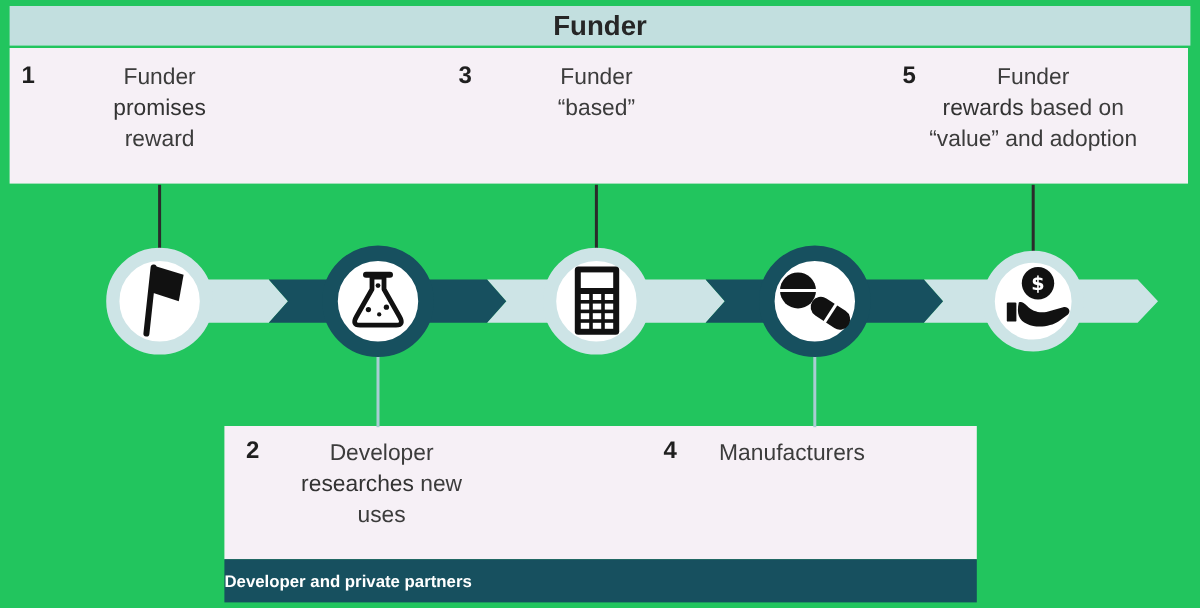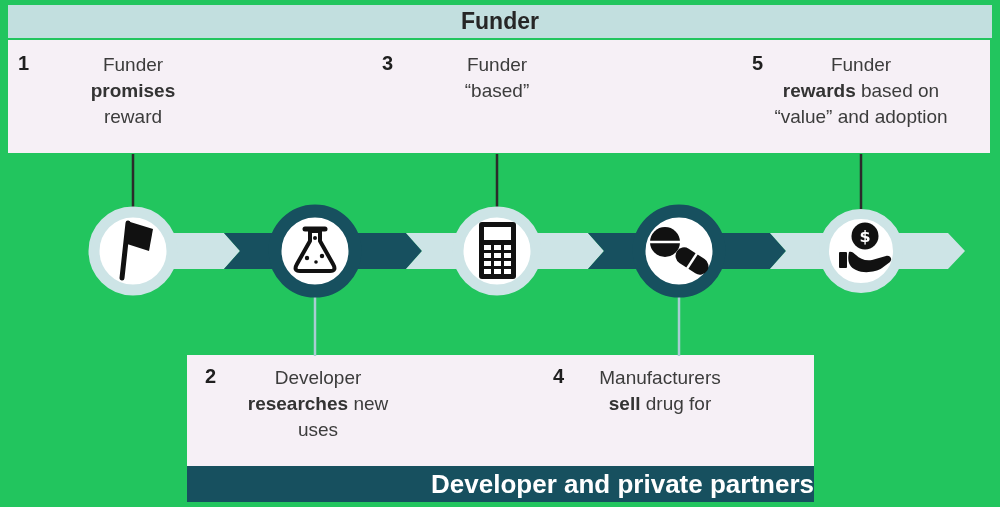--- a/index.html
+++ b/index.html
@@ -27,39 +27,39 @@
     position:absolute;left:8px;top:40px;width:982px;height:113px;
     background:var(--lavender);
   }
   .bottom-panel{
     position:absolute;left:187px;top:355px;width:627px;height:111px;
     background:var(--lavender);
   }
   .footer-bar{
     position:absolute;left:187px;top:466px;width:627px;height:36px;
     background:var(--tealDark);color:#ffffff;
-    font-size:26px;font-weight:700;text-align:right;line-height:36px;
+    font-size:14px;font-weight:700;text-align:left;line-height:36px;
   }
   .timeline{position:absolute;left:0;top:0;width:1000px;height:507px;}
   .seg-light{fill:var(--tealLight);}
   .seg-dark{fill:var(--tealDark);}
   .ring-light{fill:var(--white);stroke:var(--tealLight);}
   .ring-dark{fill:var(--white);stroke:var(--tealDark);}
   .conn-dark{stroke:var(--lineDark);stroke-width:2.5;}
   .conn-light{stroke:var(--lineLight);stroke-width:2.5;}
   .ink{fill:#111111;}
   .step{
     position:absolute;width:246px;color:var(--textDark);
     font-size:19px;text-align:center;
   }
   .step .num{
     position:absolute;top:0;font-size:20px;font-weight:700;color:var(--numDark);
   }
   .step .line{line-height:26px;white-space:nowrap;}
-  .step .b{font-weight:700;color:#333333;}
+  .step .b{font-weight:400;color:#333333;}
   .coin-dollar{font-family:"DejaVu Sans", sans-serif;font-size:16px;font-weight:700;fill:#ffffff;}
 </style>
 </head>
 <body>
 
 <div class="canvas">
 
   <div class="funder-bar">
     <span>Funder</span>
   </div>
@@ -99,21 +99,20 @@
     <div class="lines">
         <div class="line"><span>Developer</span></div>
         <div class="line"><span class="b">researches</span><span> new</span></div>
         <div class="line"><span>uses</span></div>
       </div>
   </div>
   <div class="step" style="left:537px;top:365px;">
     <span class="num" style="left:16px;">4</span>
     <div class="lines">
         <div class="line"><span>Manufacturers</span></div>
-        <div class="line"><span class="b">sell</span><span> drug for</span></div>
       </div>
   </div>
 
   <svg class="timeline" viewBox="0 0 1000 507">
 
     <line class="conn-dark" x1="133" y1="154" x2="133" y2="208"></line>
     <line class="conn-dark" x1="497" y1="154" x2="497" y2="208"></line>
     <line class="conn-dark" x1="861" y1="154" x2="861" y2="210"></line>
     <line class="conn-light" x1="315" y1="296" x2="315" y2="356"></line>
     <line class="conn-light" x1="679" y1="296" x2="679" y2="356"></line>

